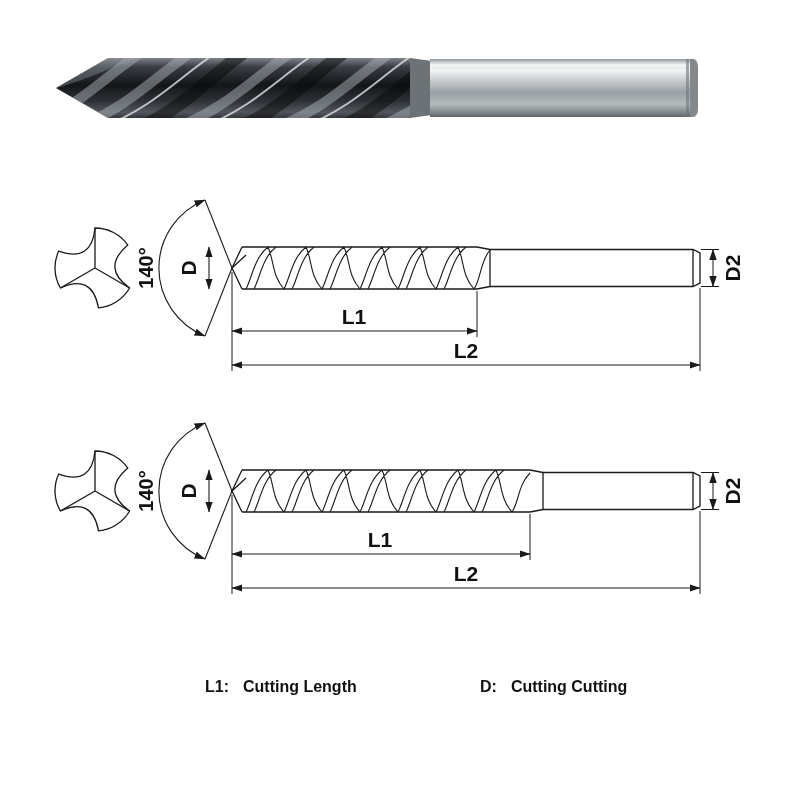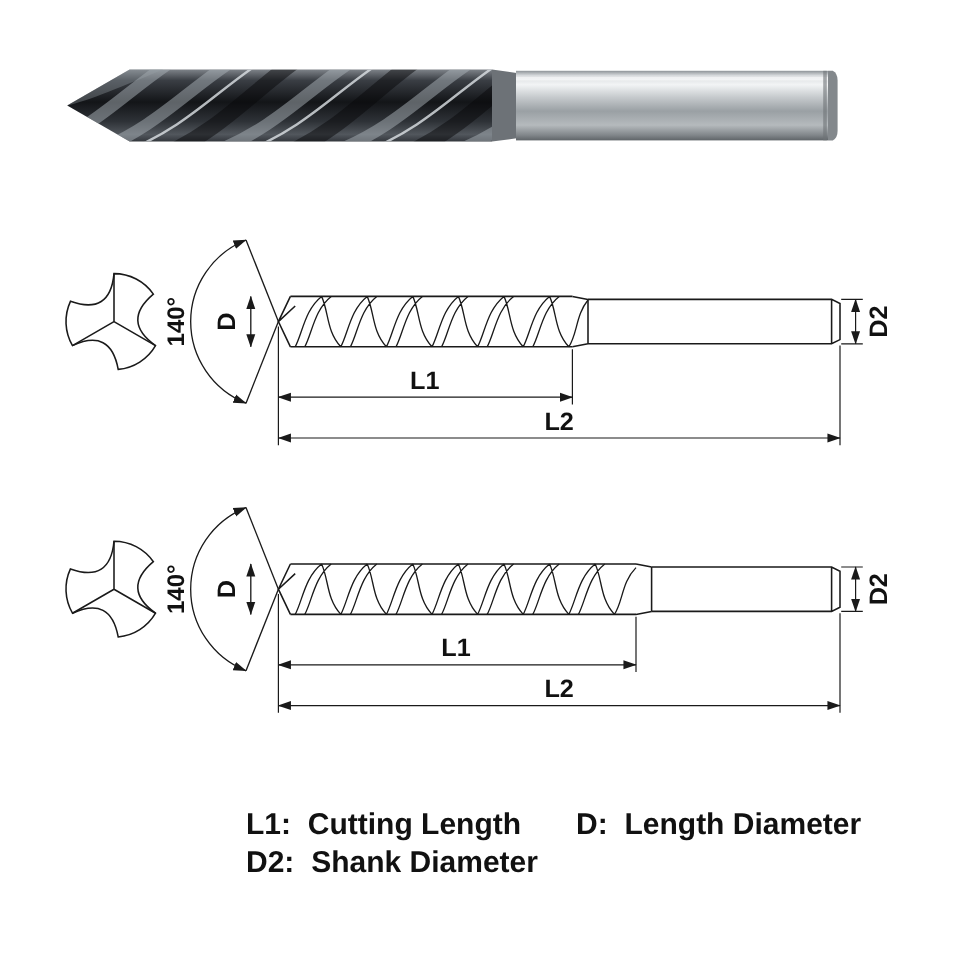--- a/index.html
+++ b/index.html
@@ -3,21 +3,21 @@
 <meta charset="utf-8">
 <style>
   html,body{margin:0;padding:0;}
   body{width:800px;height:800px;background:#ffffff;font-family:"Liberation Sans",sans-serif;position:relative;overflow:hidden;}
   .stage{position:absolute;left:0;top:0;width:800px;height:800px;background:#ffffff;}
   .abs{position:absolute;}
   svg text{font-family:"Liberation Sans",sans-serif;fill:#111111;}
   .ang-label{font-size:20px;font-weight:bold;}
   .dim-label{font-size:21px;font-weight:bold;}
   .legend{position:absolute;left:205px;top:672px;display:grid;grid-template-columns:275px auto;row-gap:2px;}
-  .legend-item{font-size:25px;font-weight:bold;color:#111;line-height:30px;white-space:nowrap;}
+  .legend-item{font-size:16px;font-weight:bold;color:#111;line-height:30px;white-space:nowrap;}
   .legend-key{display:inline-block;margin-right:14px;}
 </style>
 </head>
 <body>
 
 <div class="stage">
 
   <svg class="abs" style="left:50px;top:46px;" width="650" height="84" viewBox="0 0 650 84">
     <defs>
       <linearGradient id="gFlute" x1="0" y1="0" x2="0" y2="1">
@@ -164,20 +164,17 @@
       <path d="M232,175 H700" marker-start="url(#ar2)" marker-end="url(#ar2)"></path>
     </g>
     <text class="dim-label" x="466" y="168" text-anchor="middle">L2</text>
   </svg>
 
   <div class="legend">
     <div class="legend-item">
       <span class="legend-key">L1:</span><span>Cutting Length</span>
     </div>
     <div class="legend-item">
-      <span class="legend-key">D:</span><span>Length Diameter</span>
-    </div>
-    <div class="legend-item">
-      <span class="legend-key">D2:</span><span>Shank Diameter</span>
+      <span class="legend-key">D:</span><span>Cutting Cutting</span>
     </div>
   </div>
 
 </div>
 
 </body></html>

